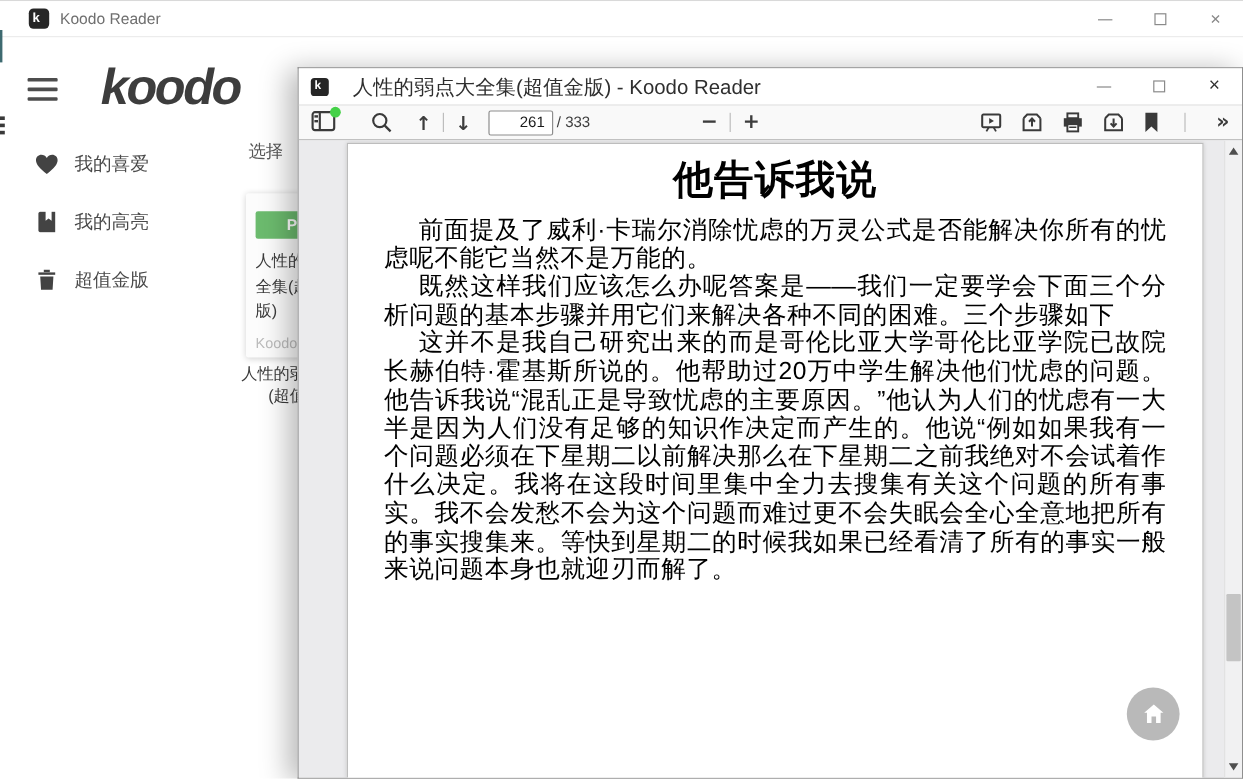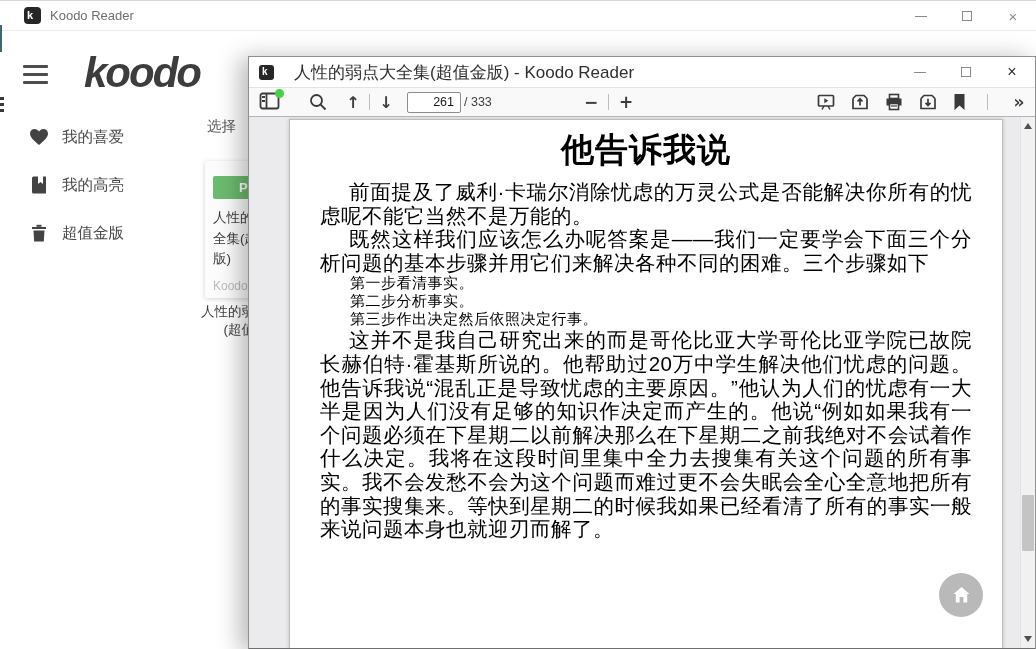--- a/index.html
+++ b/index.html
@@ -253,25 +253,20 @@
           </span>
       </div>
     </div>
 
     <div class="rw-viewer">
       <div class="pdf-page">
         <div class="pg-heading">他告诉我说</div>
         <div class="pg-body">
           <p class="body-p">前面提及了威利·卡瑞尔消除忧虑的万灵公式是否能解决你所有的忧虑呢不能它当然不是万能的。</p>
           <p class="body-p">既然这样我们应该怎么办呢答案是——我们一定要学会下面三个分析问题的基本步骤并用它们来解决各种不同的困难。三个步骤如下</p>
-          <div class="pg-steps">
-            <div>第一步看清事实。</div>
-            <div>第二步分析事实。</div>
-            <div>第三步作出决定然后依照决定行事。</div>
-          </div>
           <p class="body-p">这并不是我自己研究出来的而是哥伦比亚大学哥伦比亚学院已故院长赫伯特·霍基斯所说的。他帮助过20万中学生解决他们忧虑的问题。他告诉我说“混乱正是导致忧虑的主要原因。”他认为人们的忧虑有一大半是因为人们没有足够的知识作决定而产生的。他说“例如如果我有一个问题必须在下星期二以前解决那么在下星期二之前我绝对不会试着作什么决定。我将在这段时间里集中全力去搜集有关这个问题的所有事实。我不会发愁不会为这个问题而难过更不会失眠会全心全意地把所有的事实搜集来。等快到星期二的时候我如果已经看清了所有的事实一般来说问题本身也就迎刃而解了。</p>
         </div>
       </div>
 
       <div class="vscroll">
         <span class="sc-up"></span>
         <span class="sc-thumb"></span>
         <span class="sc-down"></span>
       </div>
 

